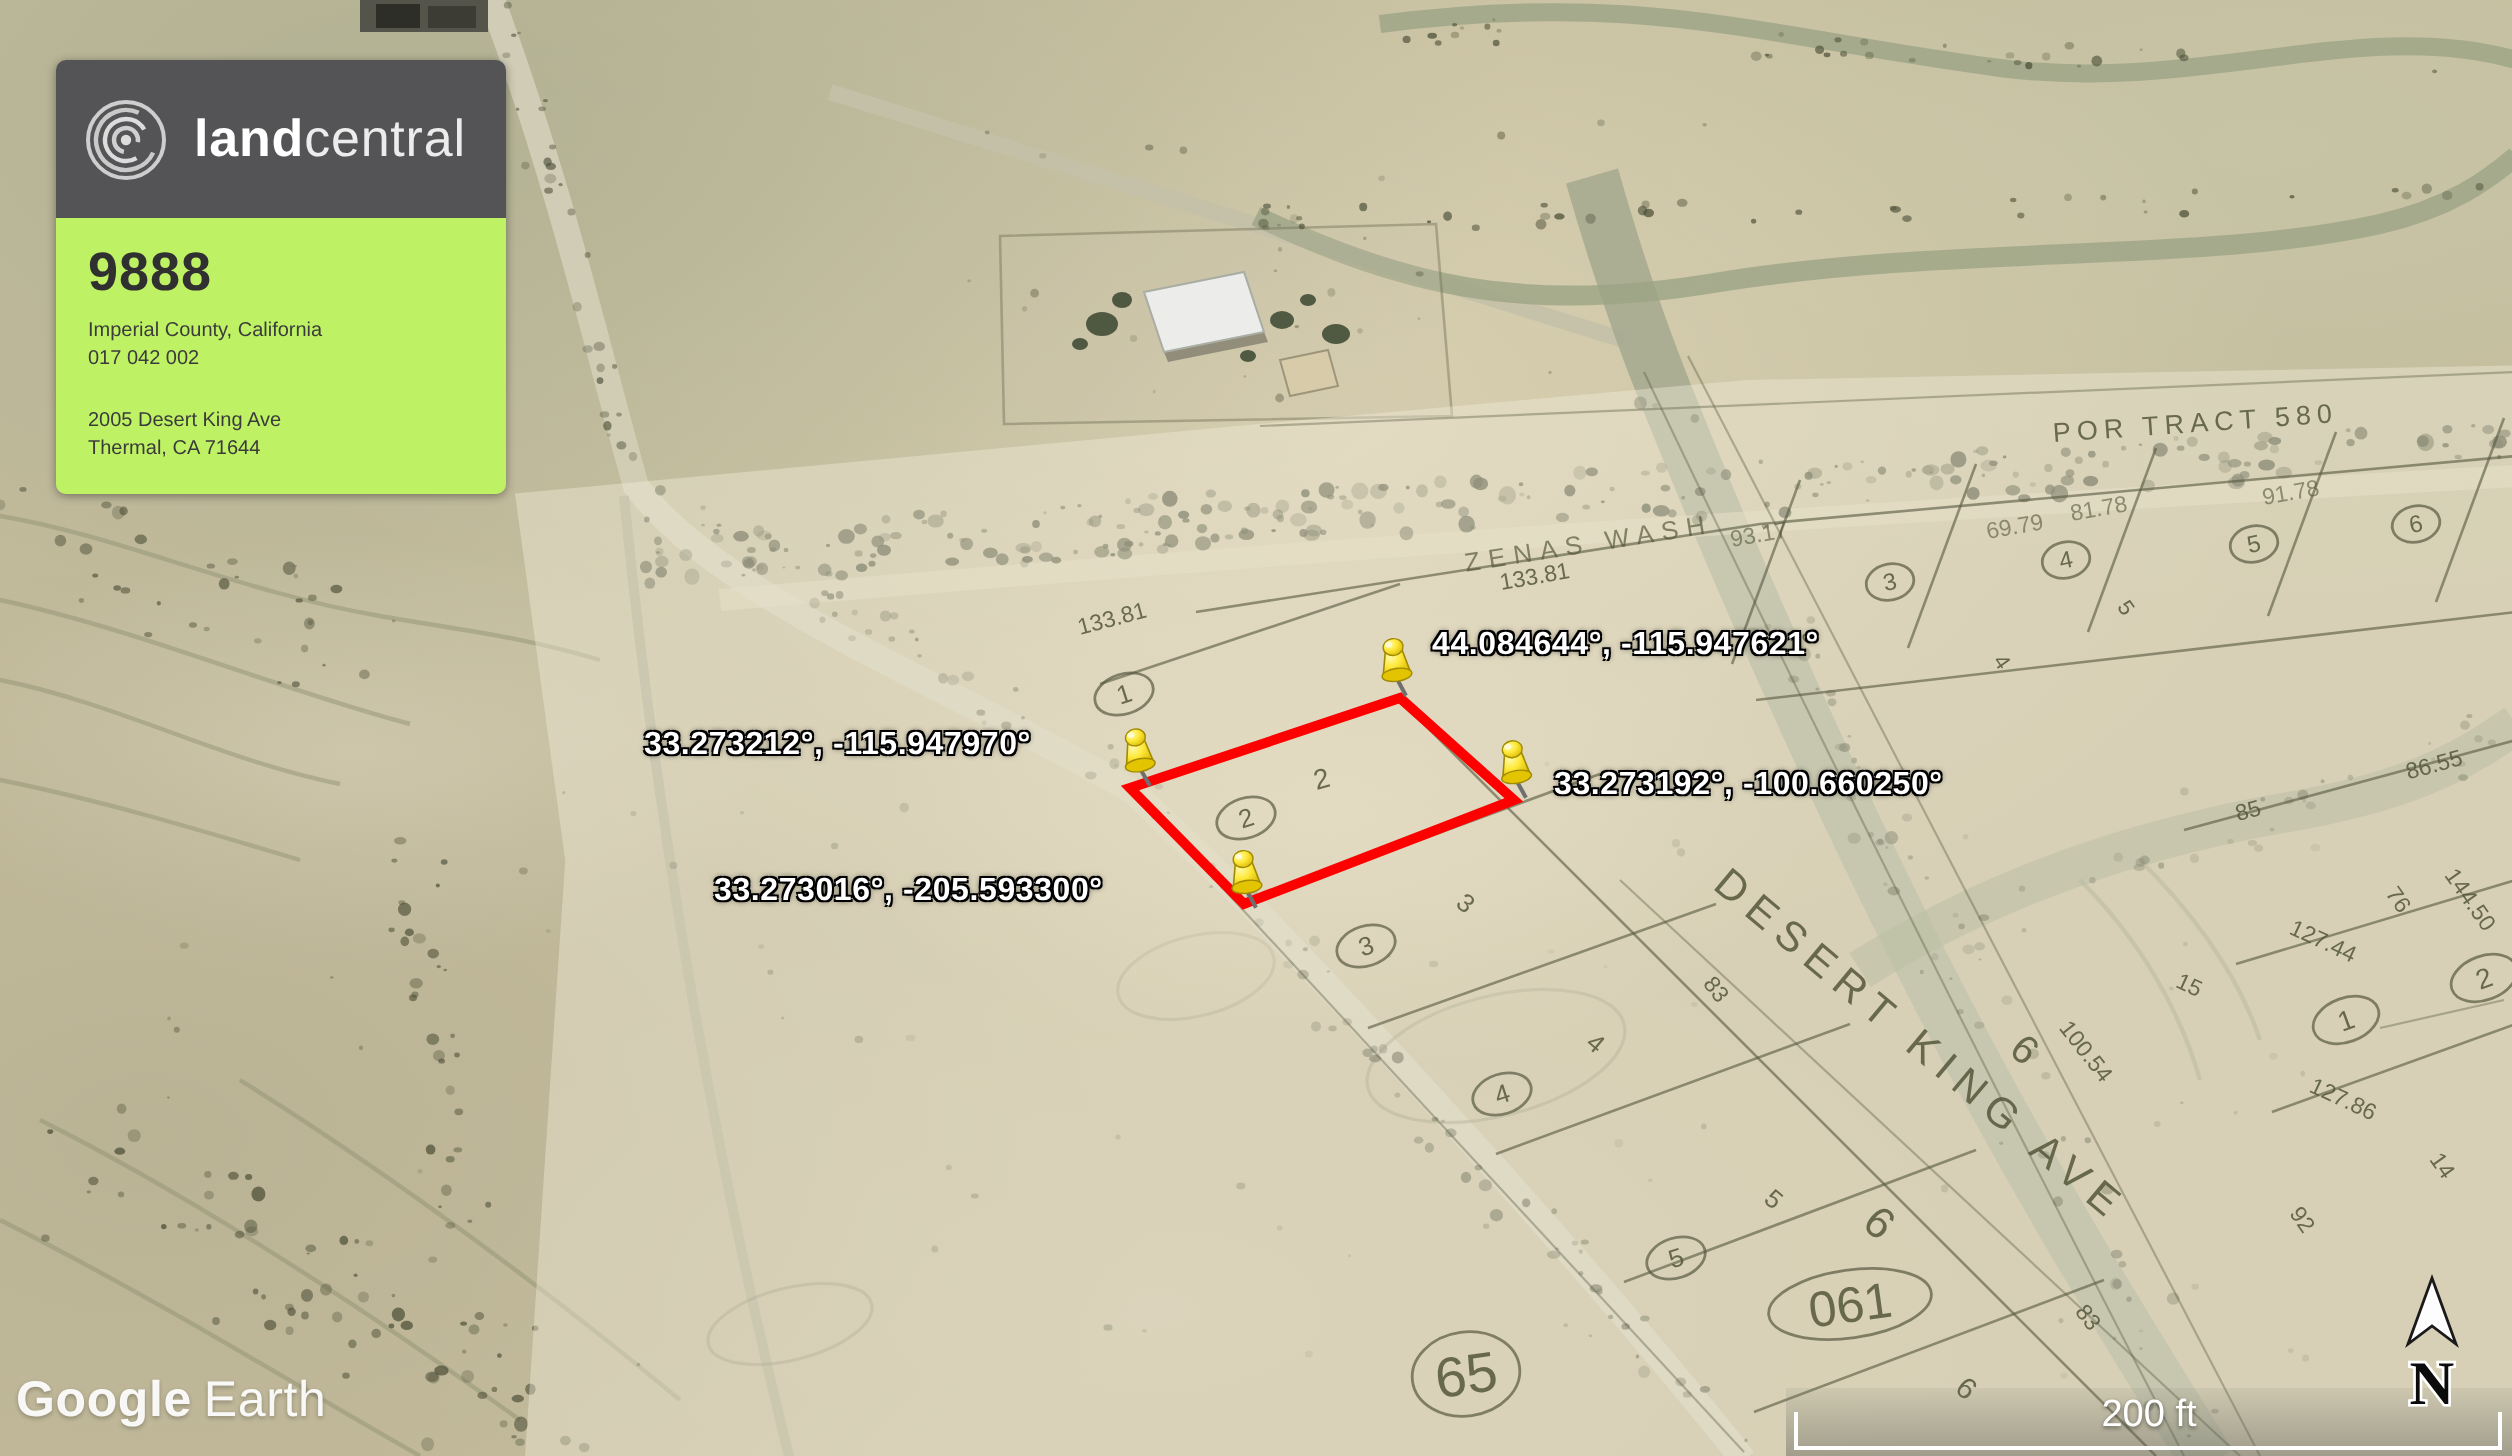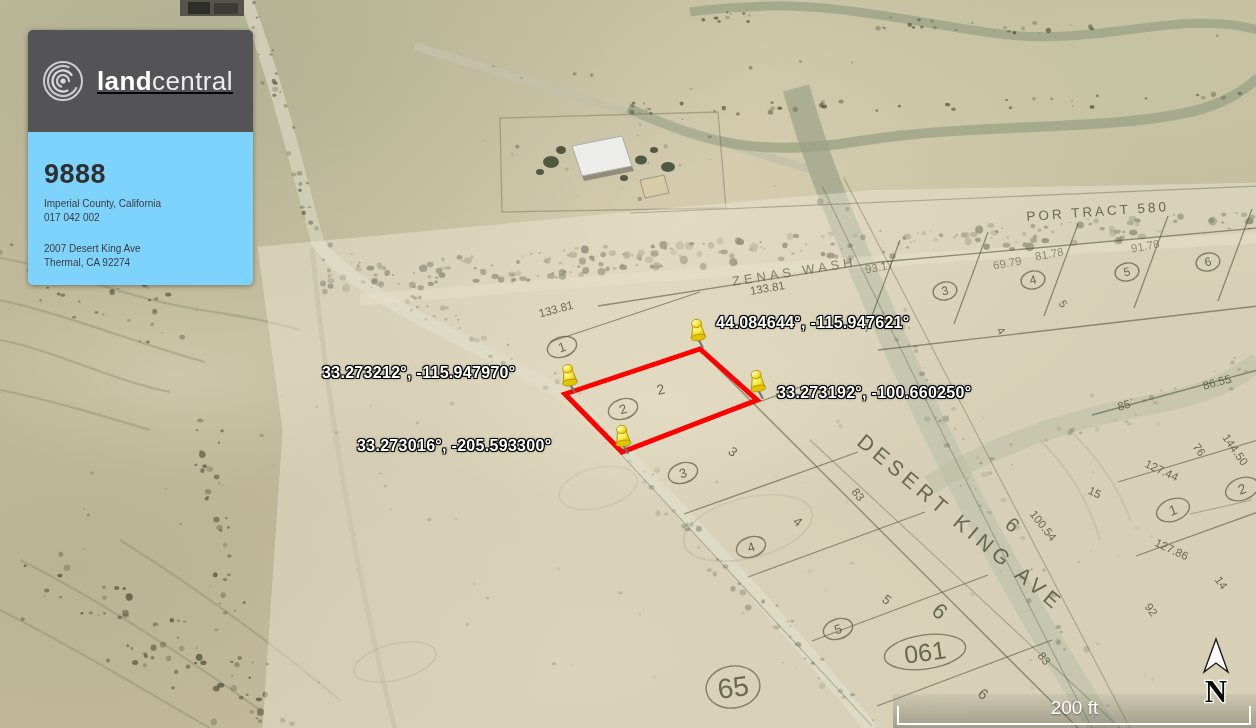--- a/index.html
+++ b/index.html
@@ -26,26 +26,26 @@
   .dim{font-size:11.5px;fill:rgba(88,90,64,.75);}
   .lotc{font-size:13px;}
   .circ{fill:none;stroke:rgba(88,90,66,.7);stroke-width:1.4;}
   
   .coord-label{position:absolute;color:#fff;font-size:16px;font-weight:bold;letter-spacing:.3px;
     white-space:nowrap;z-index:40;
     text-shadow:-1px -1px 0 #000,1px -1px 0 #000,-1px 1px 0 #000,1px 1px 0 #000,0 0 3px #000;}
   
   #card{position:absolute;left:28px;top:30px;width:225px;z-index:50;border-radius:5px;
     box-shadow:0 1px 5px rgba(0,0,0,.4);}
-  #card-header{background:#545456;height:102px;border-radius:5px 5px 0 0;display:flex;
-    align-items:center;padding:0 12px;gap:11px;text-decoration:underline;}
+  #card-header{background:#545456;height:79px;border-radius:5px 5px 0 0;display:flex;
+    align-items:center;padding:0 12px;gap:11px;}
   #card-wordmark{font-size:26px;color:#fff;letter-spacing:.4px;}
   #card-wordmark .b{font-weight:bold;}
   #card-wordmark .l{font-weight:300;color:#ececec;}
-  #card-body{background:#7dd3fc;border-radius:0 0 5px 5px;padding:27px 16px 16px;color:#3b3b3b;}
+  #card-body{background:#bef264;border-radius:0 0 5px 5px;padding:12px 16px 16px;color:#3b3b3b;}
   #card-id{font-size:27px;font-weight:800;color:#303030;letter-spacing:.5px;margin-bottom:7px;}
   .card-line{font-size:10px;line-height:1.35;}
   .card-gap{height:18px;}
   
   #watermark{position:absolute;left:8px;top:686px;z-index:45;color:rgba(255,255,255,.93);
     font-size:25px;letter-spacing:.3px;text-shadow:0 1px 2px rgba(0,0,0,.25);}
   #watermark .g{font-weight:600;}
   #watermark .e{font-weight:300;margin-left:6px;}
   
   #scalebar{position:absolute;left:893px;top:694px;width:363px;height:34px;z-index:45;
@@ -1036,25 +1036,28 @@
         <path d="M23,17 a6,6 0 1,0 6,6" fill="none" stroke="#cfcfcf" stroke-width="2.2" transform="rotate(100 23 23)"></path>
         <circle cx="23" cy="23" r="2.6" fill="#dcdcdc"></circle>
       </svg>
       <div id="card-wordmark"><span class="b">land</span><span class="l">central</span></div>
     </div>
     <div id="card-body">
       <div id="card-id">9888</div>
       <div class="card-line">Imperial County, California</div>
       <div class="card-line">017 042 002</div>
       <div class="card-gap"></div>
-      <div class="card-line">2007 Desert King Ave</div>
-      <div class="card-line">Thermal, CA 92274</div>
+      <div class="card-line">2005 Desert King Ave</div>
+      <div class="card-line">Thermal, CA 71644</div>
     </div>
   </div>
 
+  <div id="watermark">
+    <span class="g">Google</span><span class="e">Earth</span>
+  </div>
 
   <div id="scalebar">
     <div class="lbl">200 ft</div>
     <div class="bracket"></div>
   </div>
 
   <svg id="north" width="44" height="74" viewBox="0 0 44 74">
     <polygon points="22,3 34,36 22,27 10,36" fill="#fdfdfd" stroke="#1a1a1a" stroke-width="1.4"></polygon>
     <text x="22" y="66">N</text>
   </svg>

